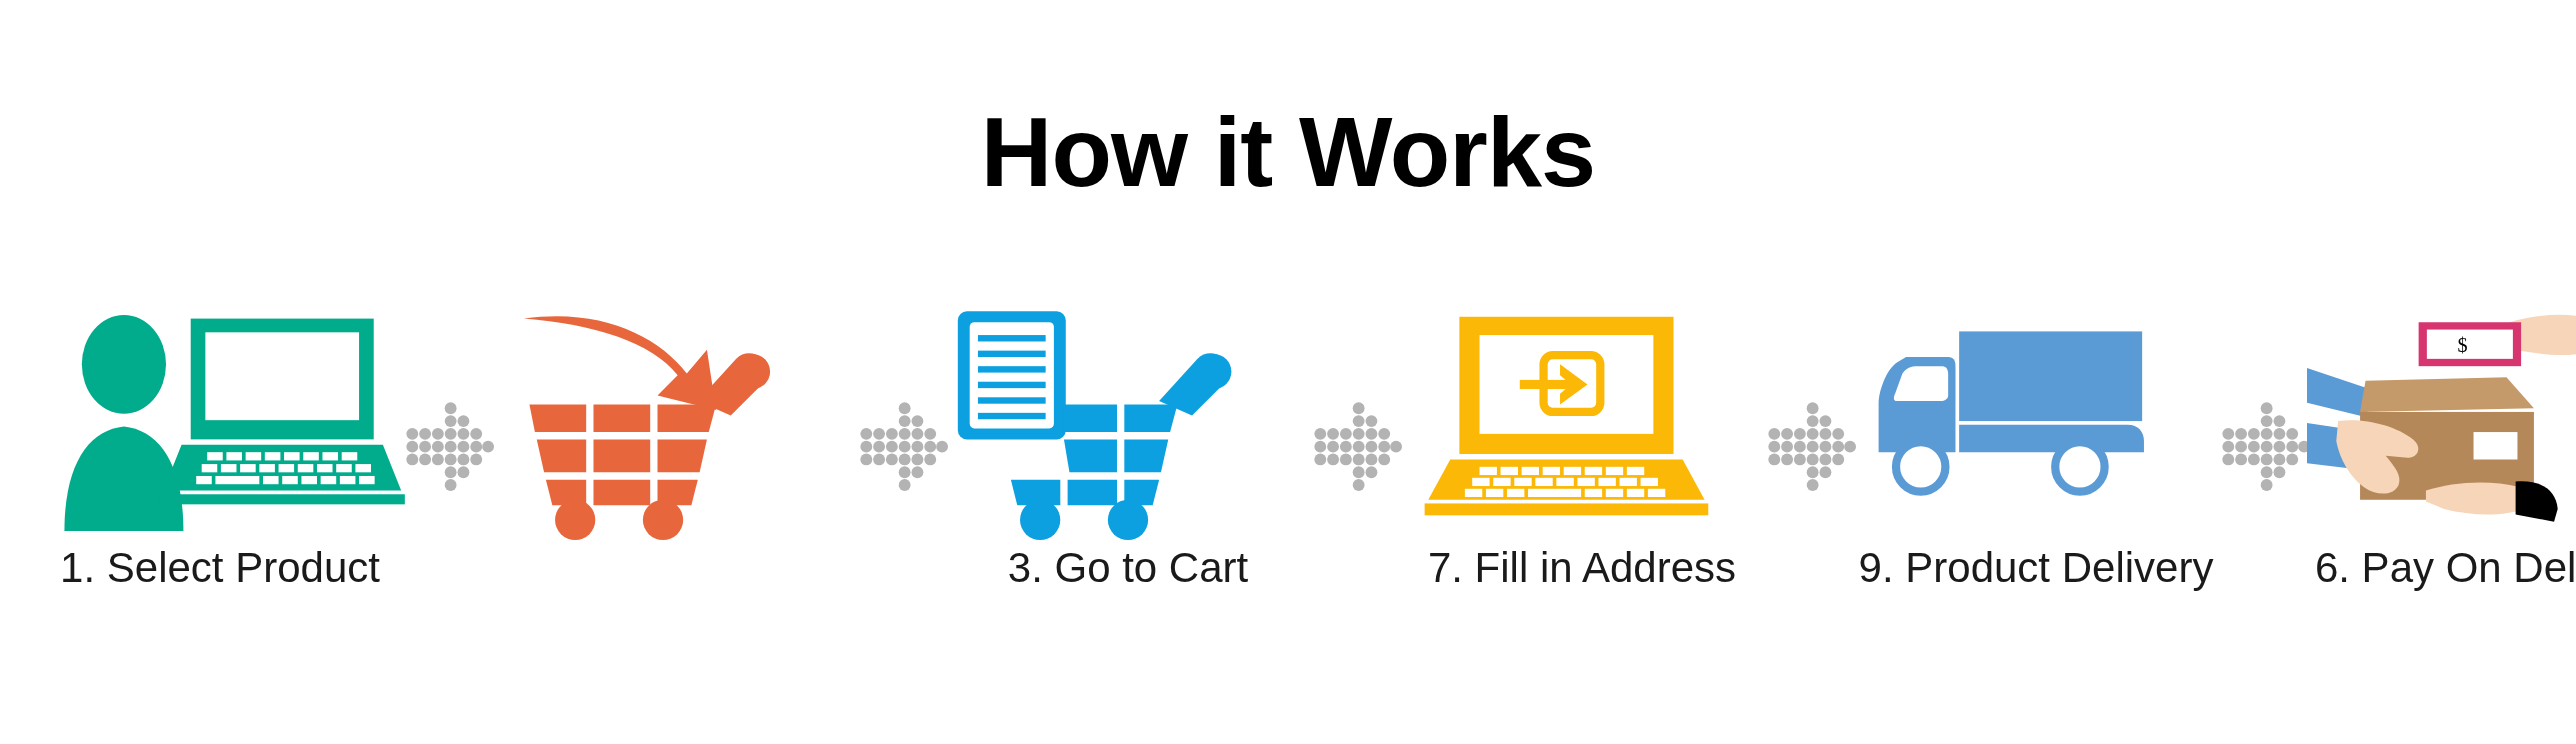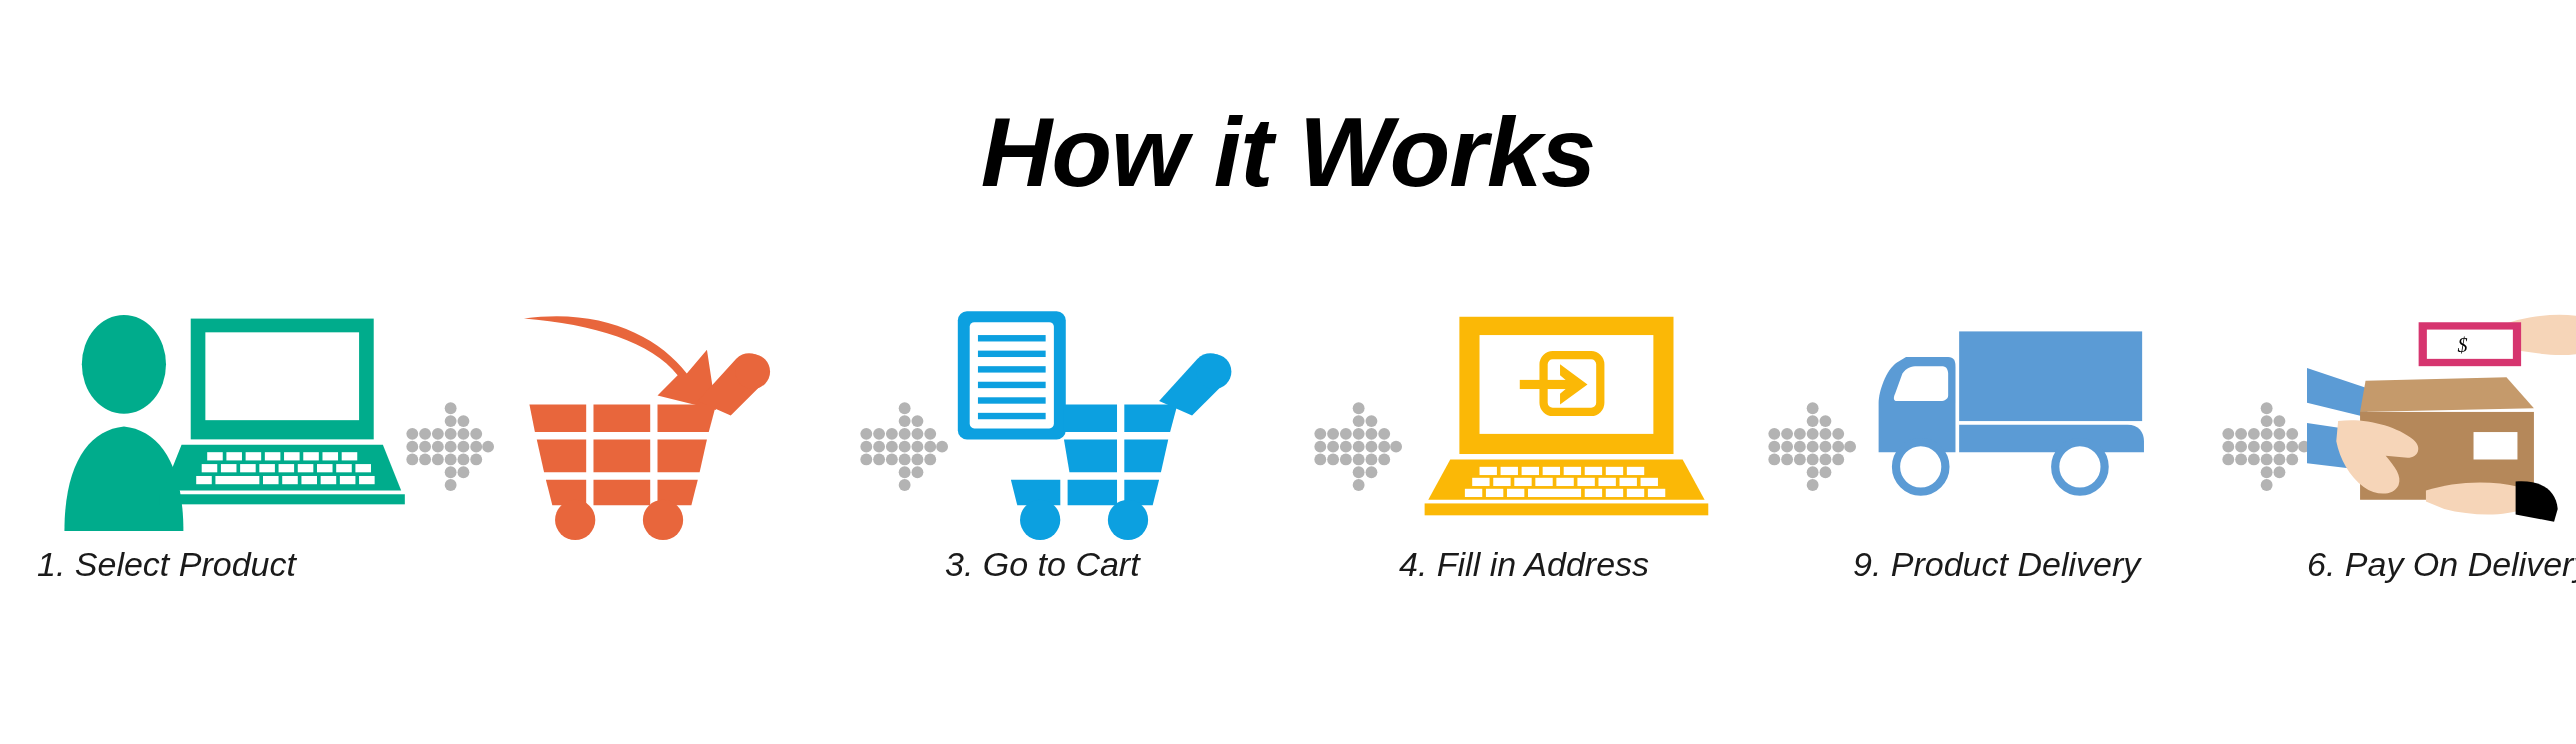--- a/index.html
+++ b/index.html
@@ -12,21 +12,20 @@
     height: 745px;
     font-family: "Liberation Sans", sans-serif;
     overflow: hidden;
     position: relative;
   }
   #page {
     position: relative;
     width: 2100px;
     height: 745px;
     background: #ffffff;
-    font-style: italic;
   }
   
   #title {
     position: absolute;
     top: 102px;
     left: 0;
     width: 2576px;
     text-align: center;
     font-size: 99px;
     font-weight: bold;
@@ -59,22 +58,22 @@
   .icon-area {
     width: 366px;
     height: 229px;
     position: relative;
   }
   .step-label {
     position: absolute;
     top: 245px;
     left: 0;
     width: 366px;
-    text-align: left;
-    font-size: 34px;
+    text-align: center;
+    font-size: 42px;
     color: #1a1a1a;
     white-space: nowrap;
     line-height: 1;
   }
   
   .sep {
     width: 88px;
     height: 329px;
     flex: 0 0 auto;
     position: relative;
@@ -339,21 +338,21 @@
               <rect x="141" y="204" width="58" height="9"></rect>
             <rect x="203" y="204" width="19" height="9"></rect>
               <rect x="226" y="204" width="19" height="9"></rect>
             <rect x="249" y="204" width="19" height="9"></rect>
               <rect x="272" y="204" width="19" height="9"></rect>
           </g>
 
           <rect x="28" y="220" width="310" height="13" fill="#FBB806"></rect>
         </svg>
       </div>
-      <div class="step-label">4. Fill in Address</div>
+      <div class="step-label">7. Fill in Address</div>
     </div>
 
     <div class="sep">
       <svg width="88" height="84" viewBox="0 0 96 92">
         <g fill="#B3B3B3">
           <circle cx="52" cy="8" r="6.5"></circle>
           <circle cx="52" cy="22" r="6.5"></circle>
             <circle cx="66" cy="22" r="6.5"></circle>
           <circle cx="10" cy="36" r="6.5"></circle>
             <circle cx="24" cy="36" r="6.5"></circle>

